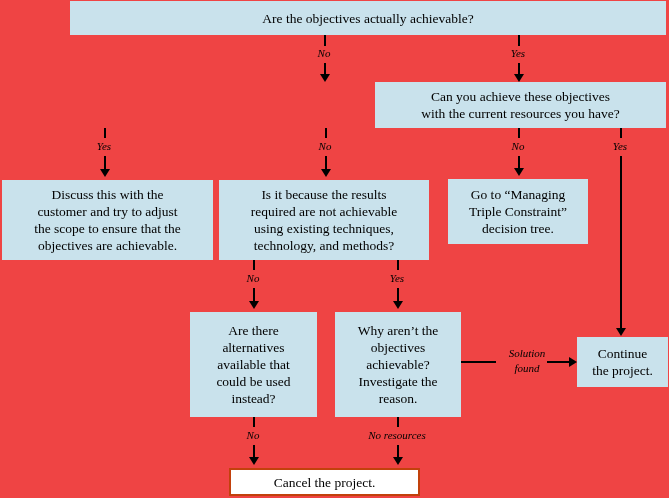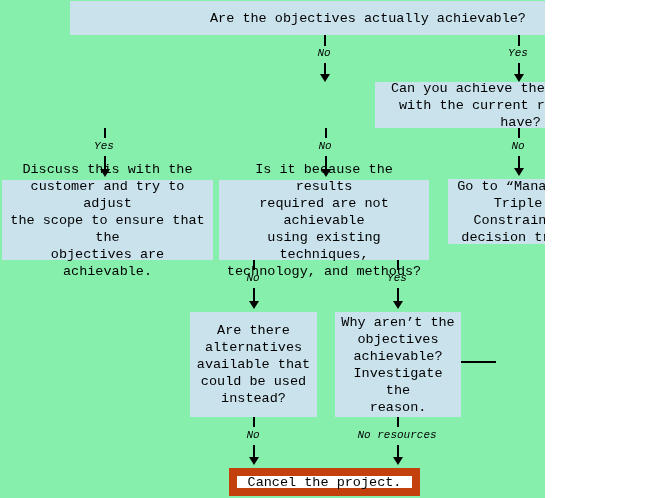--- a/index.html
+++ b/index.html
@@ -2,43 +2,43 @@
 <html><head>
 <meta charset="utf-8">
 <style>
   html, body {
     margin: 0;
     padding: 0;
     background: #ffffff;
   }
   #canvas {
     position: relative;
-    width: 545px;
+    width: 669px;
     height: 498px;
-    background: #86efac;
-    font-family: Liberation Mono, monospace;
+    background: #ef4444;
+    font-family: Liberation Serif, serif;
     overflow: hidden;
   }
   .node {
     position: absolute;
     box-sizing: border-box;
     background: #c9e2ec;
     color: #000000;
     font-size: 13.5px;
     line-height: 17px;
     text-align: center;
     display: flex;
     align-items: center;
     justify-content: center;
     padding: 2px 4px;
     white-space: pre-line;
   }
   .node.terminal {
     background: #ffffff;
-    border: 8px solid #c2410c;
+    border: 2px solid #c2410c;
   }
   .edge-label {
     position: absolute;
     font-style: italic;
     font-size: 11px;
     line-height: 15px;
     color: #000000;
     white-space: pre-line;
     text-align: center;
   }
@@ -143,20 +143,22 @@
   <div class="node" style="left:577px; top:337px; width:91px; height:50px;">Continue
 the project.</div>
 
   <div class="node" style="left:335px; top:312px; width:126px; height:105px;">Why aren’t the
 objectives
 achievable?
 Investigate the
 reason.</div>
 
   <div class="line-h" style="left:461px; top:361px; width:35px;"></div>
+  <div class="edge-label" style="left:493px; top:346px; width:68px; line-height:15px;">Solution
+found</div>
   <div class="line-h" style="left:547px; top:361px; width:23px;"></div>
   <div class="arrow-right" style="left:569px; top:357px;"></div>
 
   <div class="line-v" style="left:253px; top:417px; height:10px;"></div>
   <div class="edge-label" style="left:223px; top:428px; width:60px;">No</div>
   <div class="line-v" style="left:253px; top:445px; height:13px;"></div>
   <div class="arrow-down" style="left:249px; top:457px;"></div>
 
   <div class="line-v" style="left:397px; top:417px; height:10px;"></div>
   <div class="edge-label" style="left:347px; top:428px; width:100px;">No resources</div>

